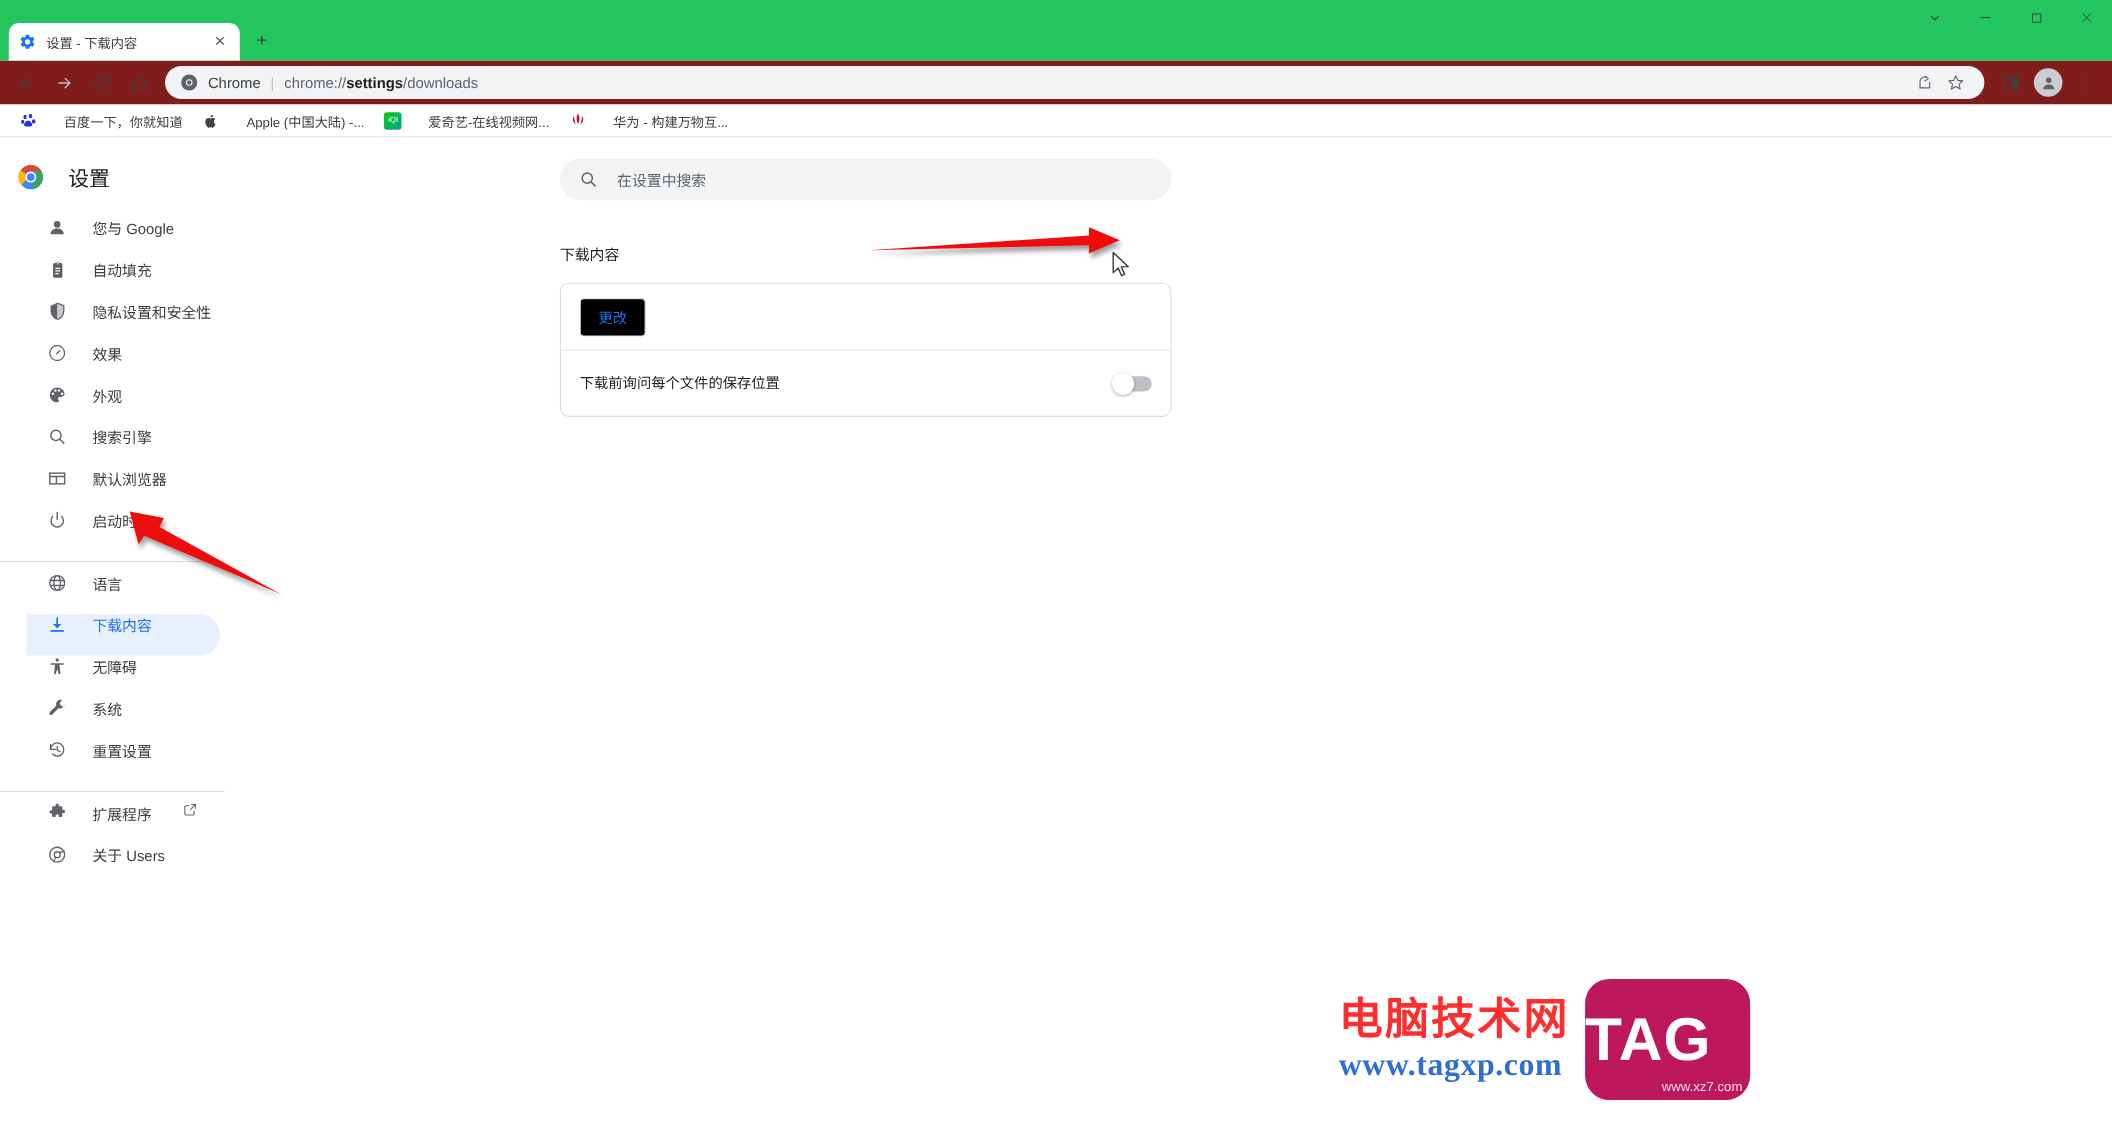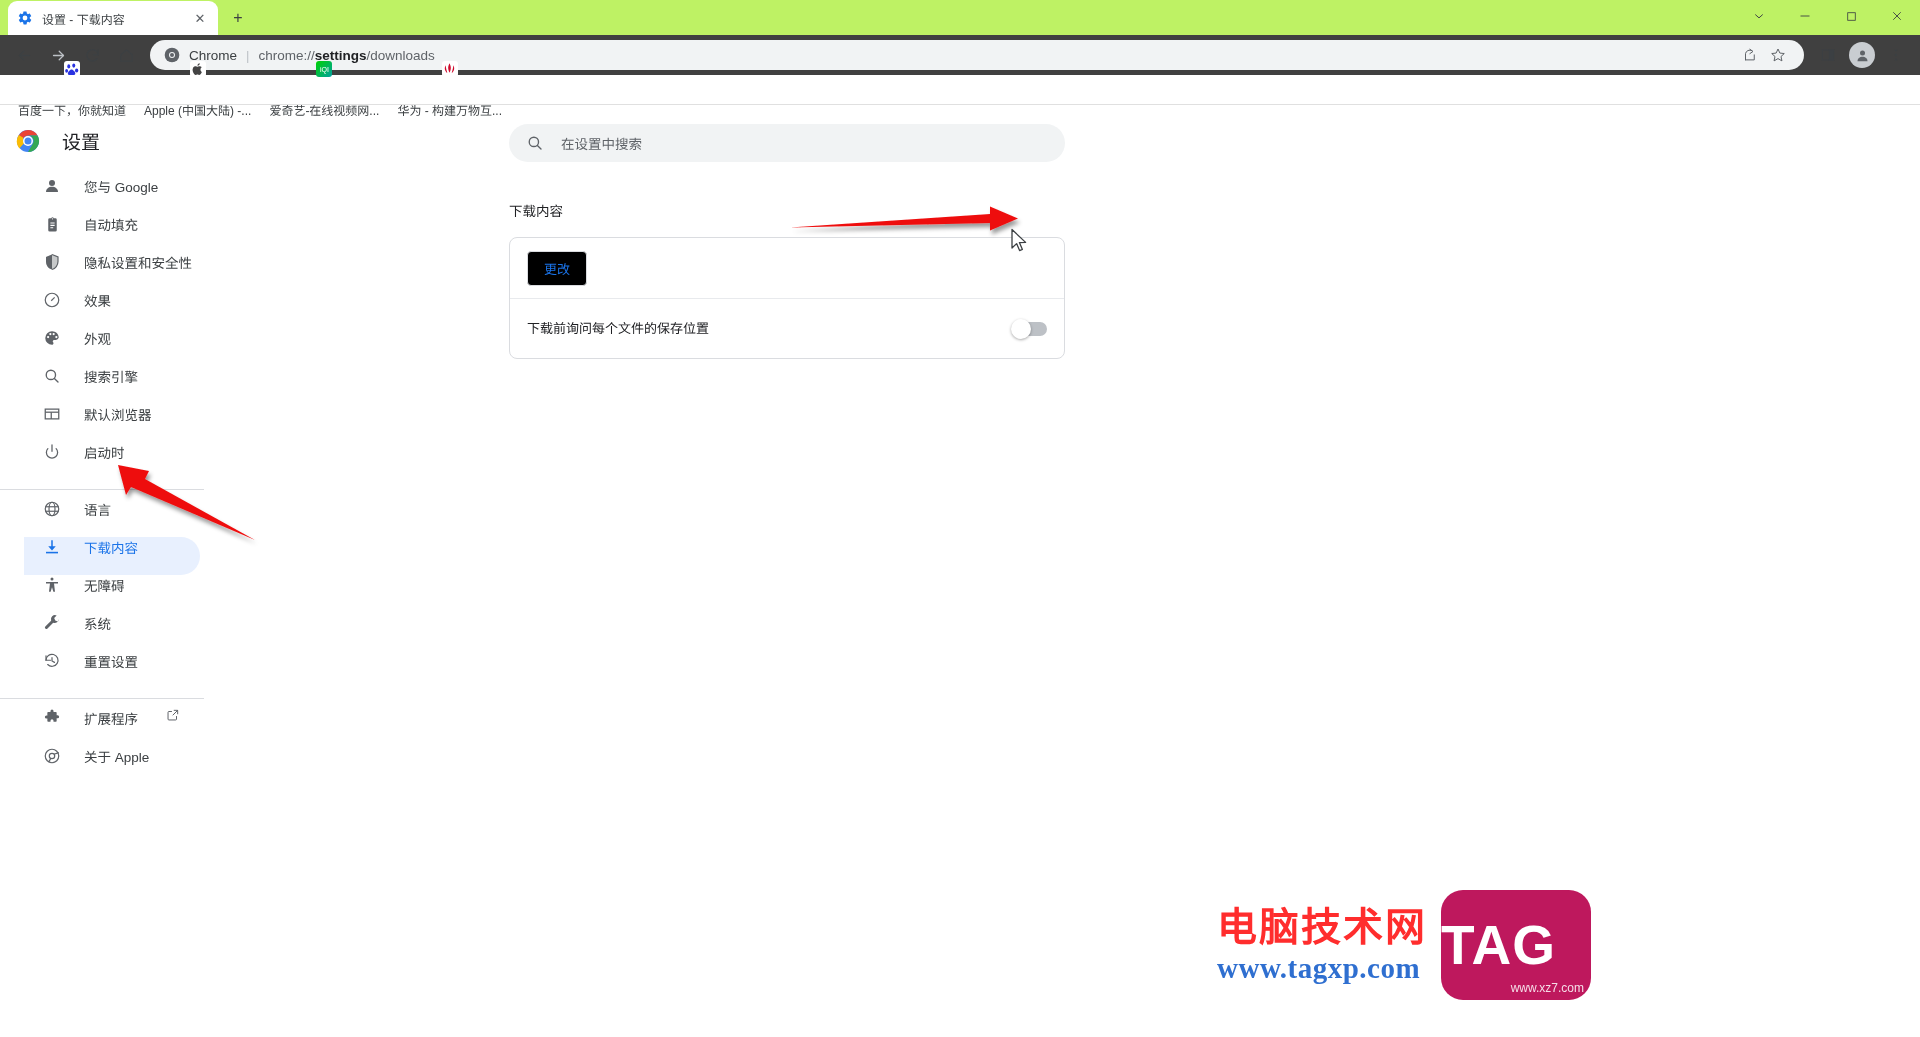--- a/index.html
+++ b/index.html
@@ -5,21 +5,21 @@
   * { box-sizing: border-box; margin: 0; padding: 0; }
   html, body {
     width: 1920px; height: 1037px;
     font-family: "Liberation Sans", "DejaVu Sans", sans-serif;
     background: #ffffff; overflow: hidden;
   }
   body { position: relative; }
 
   
   .titlebar {
-    height: 35px; background: #bef264;
+    height: 55px; background: #22c55e;
     display: flex; align-items: flex-end; position: relative;
   }
   .tab {
     margin-left: 8px; width: 210px; height: 34px;
     background: #fff; border-radius: 9px 9px 0 0;
     display: flex; align-items: center; padding: 0 9px; gap: 9px;
     position: relative;
   }
   .tab-favicon { width: 16px; height: 16px; flex: 0 0 16px; }
   .tab-title {
@@ -39,21 +39,21 @@
   .wincontrols {
     position: absolute; right: 0; top: 0; height: 32px; display: flex;
   }
   .wc {
     width: 46px; height: 32px; display: flex;
     align-items: center; justify-content: center; color: #3c4043;
   }
 
   
   .toolbar {
-    height: 40px; background: #404040; display: flex; align-items: center;
+    height: 40px; background: #7f1d1d; display: flex; align-items: center;
     padding: 0 8px; gap: 2px;
   }
   .tb-btn {
     width: 32px; height: 32px; border-radius: 50%;
     display: flex; align-items: center; justify-content: center;
     color: #5f6368; flex: 0 0 32px;
   }
   .tb-btn.disabled { color: #bdc1c6; }
   .omnibox {
     flex: 1; height: 30px; background: #f1f3f4; border-radius: 16px;
@@ -75,21 +75,21 @@
     display: flex; align-items: center; justify-content: center; color: #5f6368;
   }
 
   
   .bookmarks {
     height: 30px; background: #fff; display: flex; align-items: center;
     padding: 0 10px; gap: 2px; border-bottom: 1px solid #e0e0e0;
   }
   .bm {
     display: flex; align-items: center; gap: 24px;
-    padding: 3px 8px; border-radius: 4px; max-width: 200px; flex-direction: column;
+    padding: 3px 8px; border-radius: 4px; max-width: 200px;
   }
   .bm-ico {
     width: 16px; height: 16px; flex: 0 0 16px; border-radius: 3px;
     display: flex; align-items: center; justify-content: center;
     font-size: 8px; color: #fff; overflow: hidden;
   }
   .bm-label {
     font-size: 12px; color: #3c4043; white-space: nowrap;
     overflow: hidden; text-overflow: ellipsis;
   }
@@ -494,21 +494,21 @@
     </div>
     <div class="nav-item">
       <span class="ic">
         <svg viewBox="0 0 24 24" width="18" height="18" fill="none" stroke="currentColor" stroke-width="1.6">
             <circle cx="12" cy="12" r="9"></circle>
             <circle cx="12" cy="12" r="3.6"></circle>
             <line x1="14.6" y1="9.6" x2="21" y2="7.5"></line>
             <line x1="10.5" y1="14.8" x2="7.5" y2="20.3"></line>
           </svg>
       </span>
-      <span class="nav-label">关于 Apple</span>
+      <span class="nav-label">关于 Users</span>
     </div>
   </div>
 
   <div class="content">
 
     <div class="searchbar">
       <span style="display:flex;color:#5f6368;">
         <svg viewBox="0 0 24 24" width="18" height="18" fill="none" stroke="currentColor" stroke-width="1.8" stroke-linecap="round">
             <circle cx="10.5" cy="10.5" r="6.2"></circle>
             <line x1="15.2" y1="15.2" x2="20" y2="20"></line>

